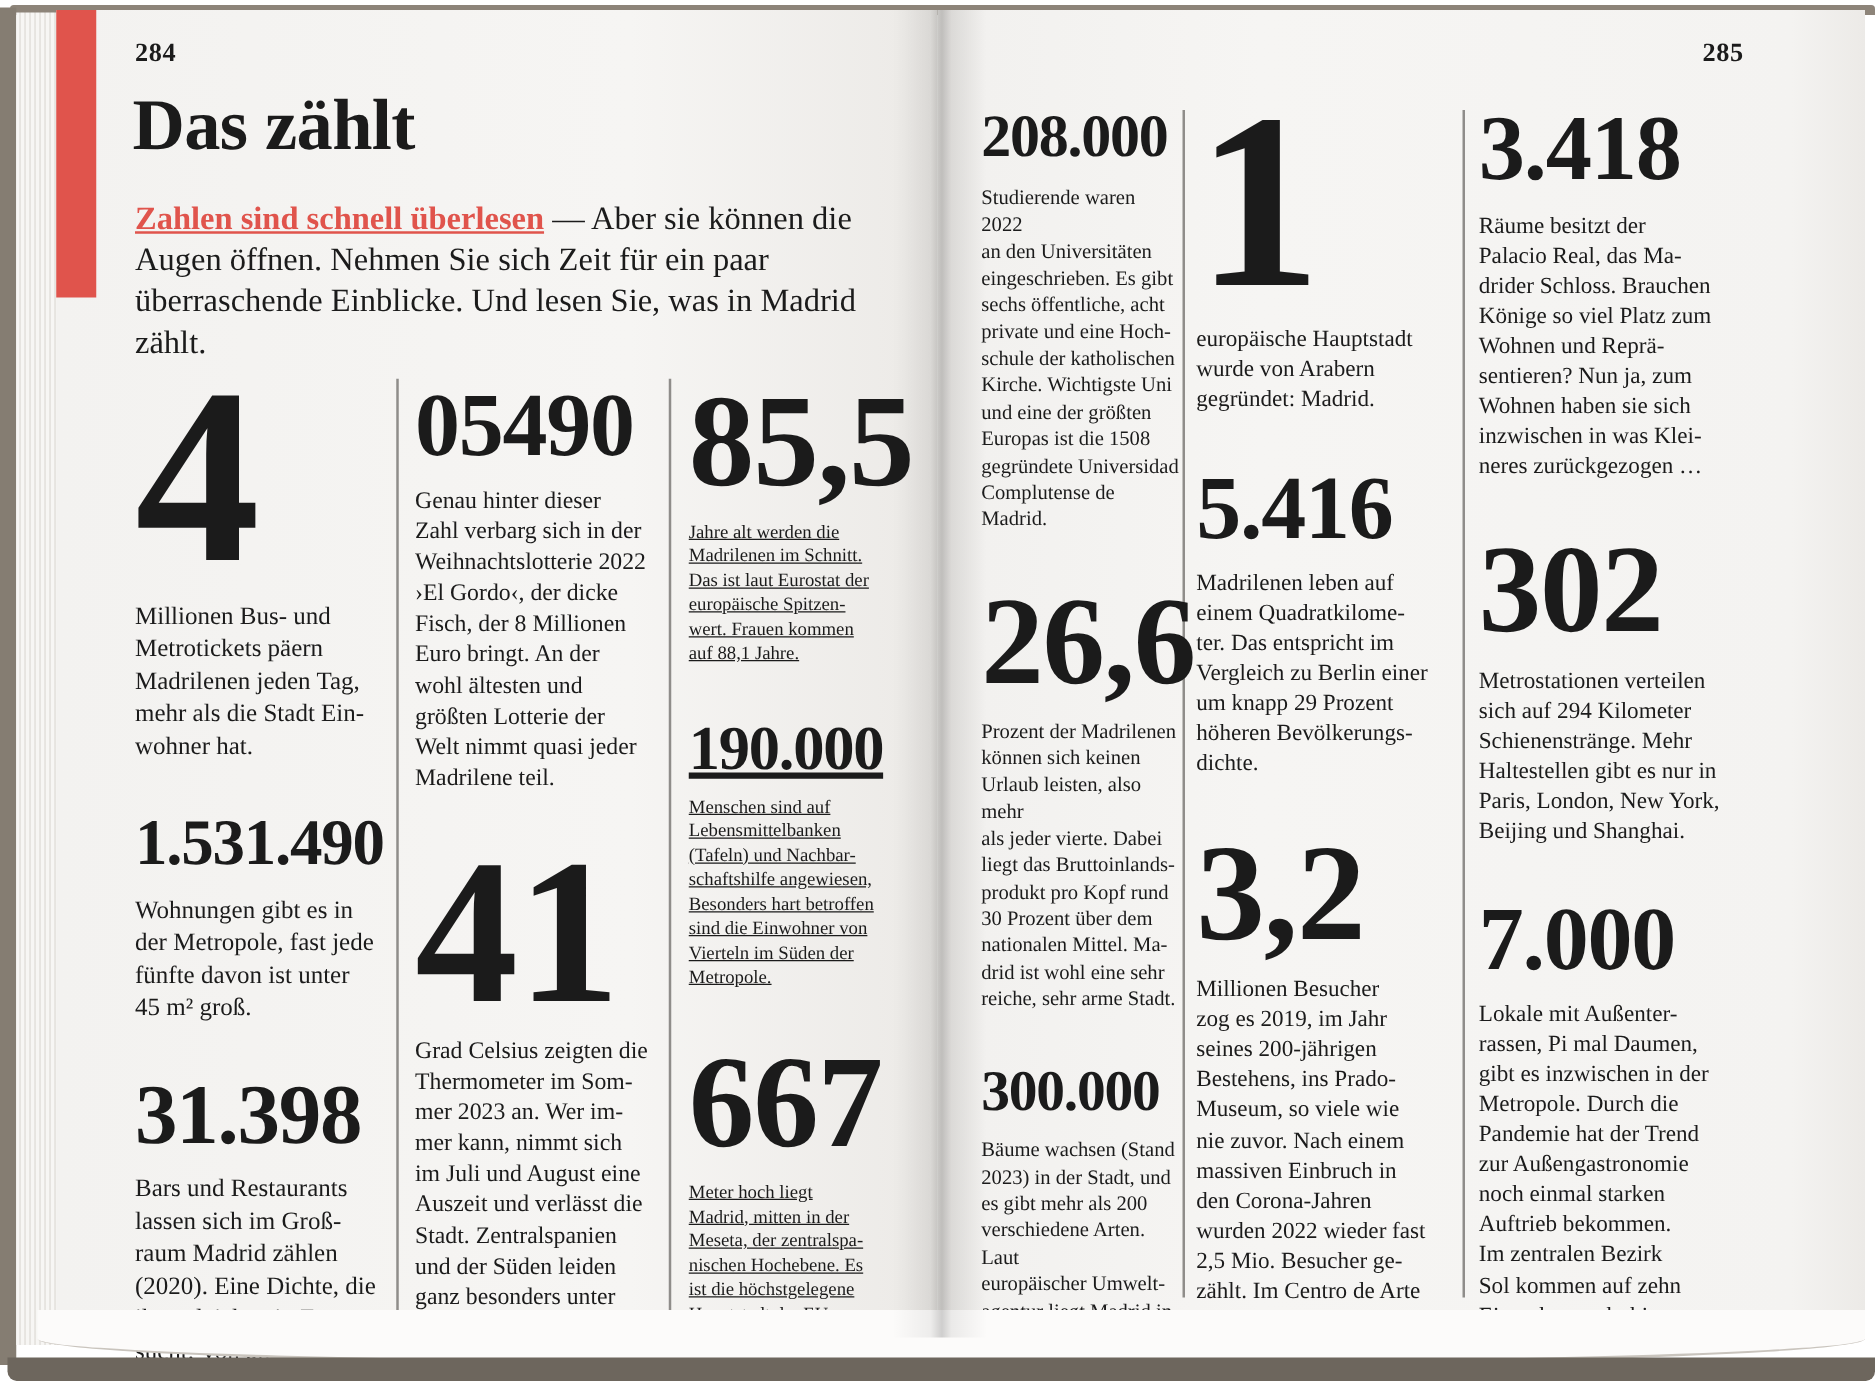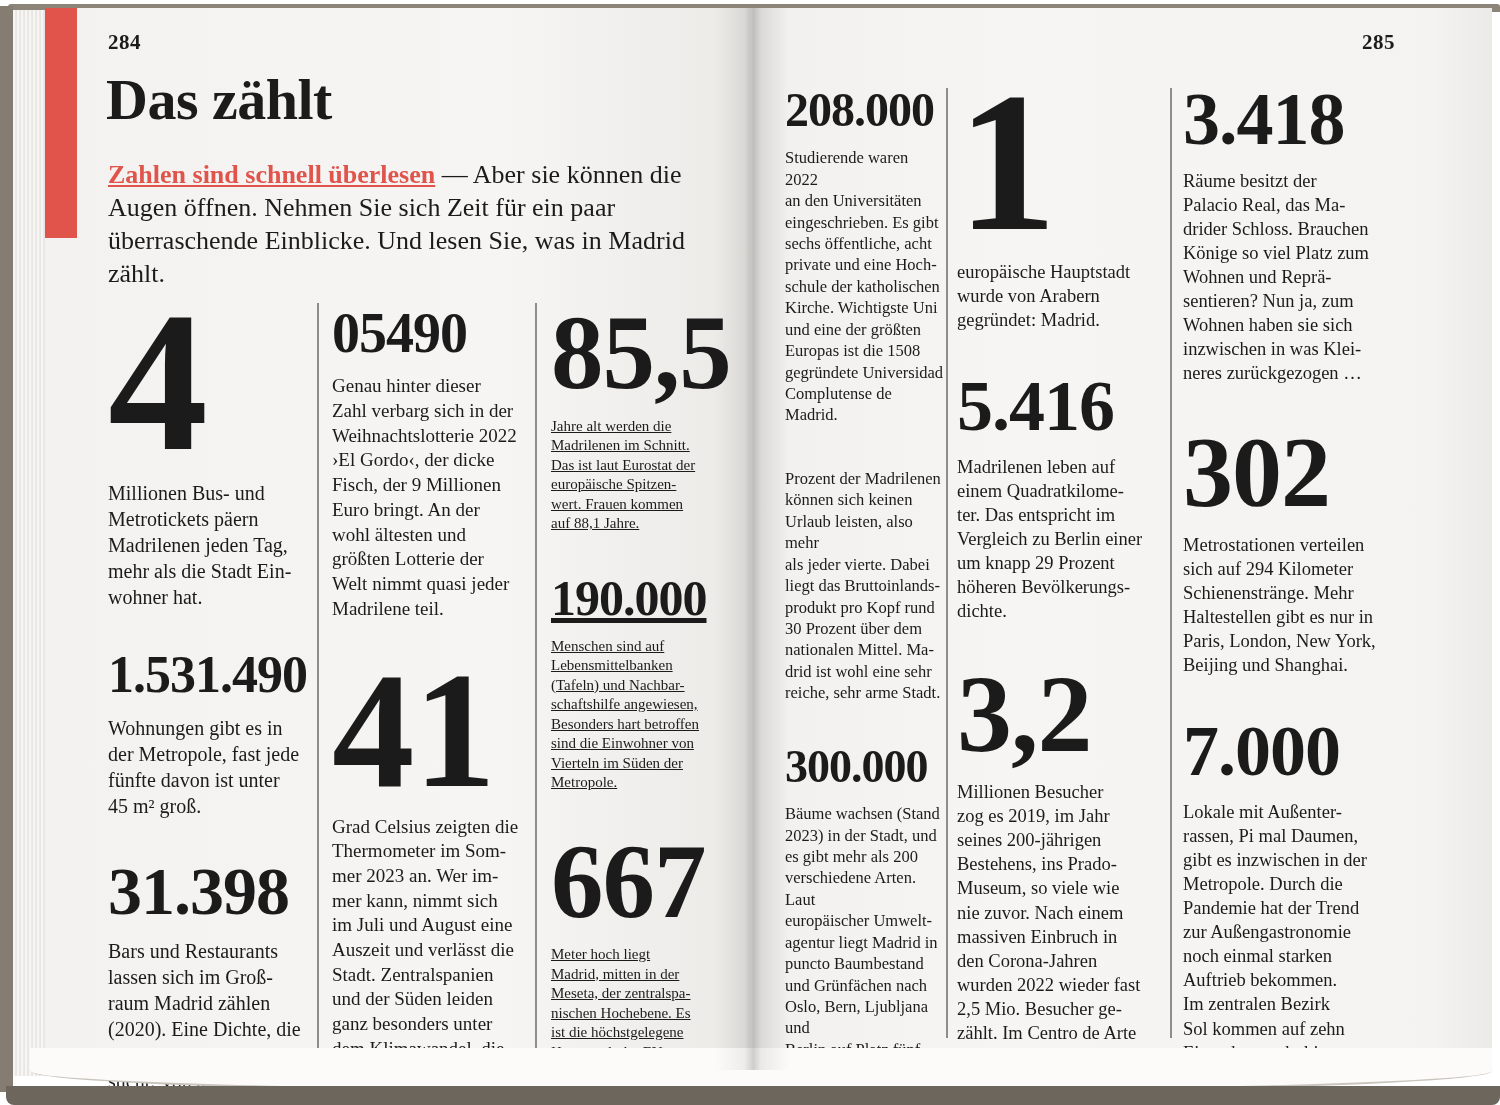--- a/index.html
+++ b/index.html
@@ -51,21 +51,21 @@
   .cap{margin-top:16px;white-space:pre-line;line-height:1.3;font-size:19px;}
 
   .lcol1 .cap{font-size:20px;}
   .lcol2 .cap{font-size:19px;}
   .lcol3 .cap{font-size:15px;text-decoration:underline;}
   .rcol1 .cap{font-size:16.5px;}
   .rcol2 .cap{font-size:18.5px;}
   .rcol3 .cap{font-size:18.5px;}
 
   .n46{font-size:46px;} .n48{font-size:48px;} .n50{font-size:50px;text-decoration:underline;} .n52{font-size:52px;}
-  .n56{font-size:56px;} .n72{font-size:72px;} .n74{font-size:74px;} .n76{font-size:68px;}
+  .n56{font-size:72px;} .n72{font-size:72px;} .n74{font-size:74px;} .n76{font-size:68px;}
   .n100{font-size:100px;} .n105{font-size:105px;} .n110{font-size:110px;}
   .n165{font-size:165px;line-height:0.82;} .n200{font-size:200px;line-height:0.82;}
 </style>
 </head>
 <body>
 
 <div class="stage">
   <div class="cover-top"></div>
   <div class="cover-left"></div>
   <div class="page-stack-left"></div>
@@ -109,21 +109,21 @@
       </div>
     </div>
 
     <div class="col lcol2">
       <div class="stat">
         <div class="num n56">05490</div>
         <div class="cap">Genau hinter dieser
 Zahl verbarg sich in der
 Weihnachtslotterie 2022
 ›El Gordo‹, der dicke
-Fisch, der 9 Millionen
+Fisch, der 8 Millionen
 Euro bringt. An der
 wohl ältesten und
 größten Lotterie der
 Welt nimmt quasi jeder
 Madrilene teil.</div>
       </div>
       <div class="stat">
         <div class="num n165">41</div>
         <div class="cap">Grad Celsius zeigten die
 Thermometer im Som-
@@ -191,20 +191,21 @@
 sechs öffentliche, acht
 private und eine Hoch-
 schule der katholischen
 Kirche. Wichtigste Uni
 und eine der größten
 Europas ist die 1508
 gegründete Universidad
 Complutense de Madrid.</div>
       </div>
       <div class="stat">
+        <div class="num n100">26,6</div>
         <div class="cap">Prozent der Madrilenen
 können sich keinen
 Urlaub leisten, also mehr
 als jeder vierte. Dabei
 liegt das Bruttoinlands-
 produkt pro Kopf rund
 30 Prozent über dem
 nationalen Mittel. Ma-
 drid ist wohl eine sehr
 reiche, sehr arme Stadt.</div>

